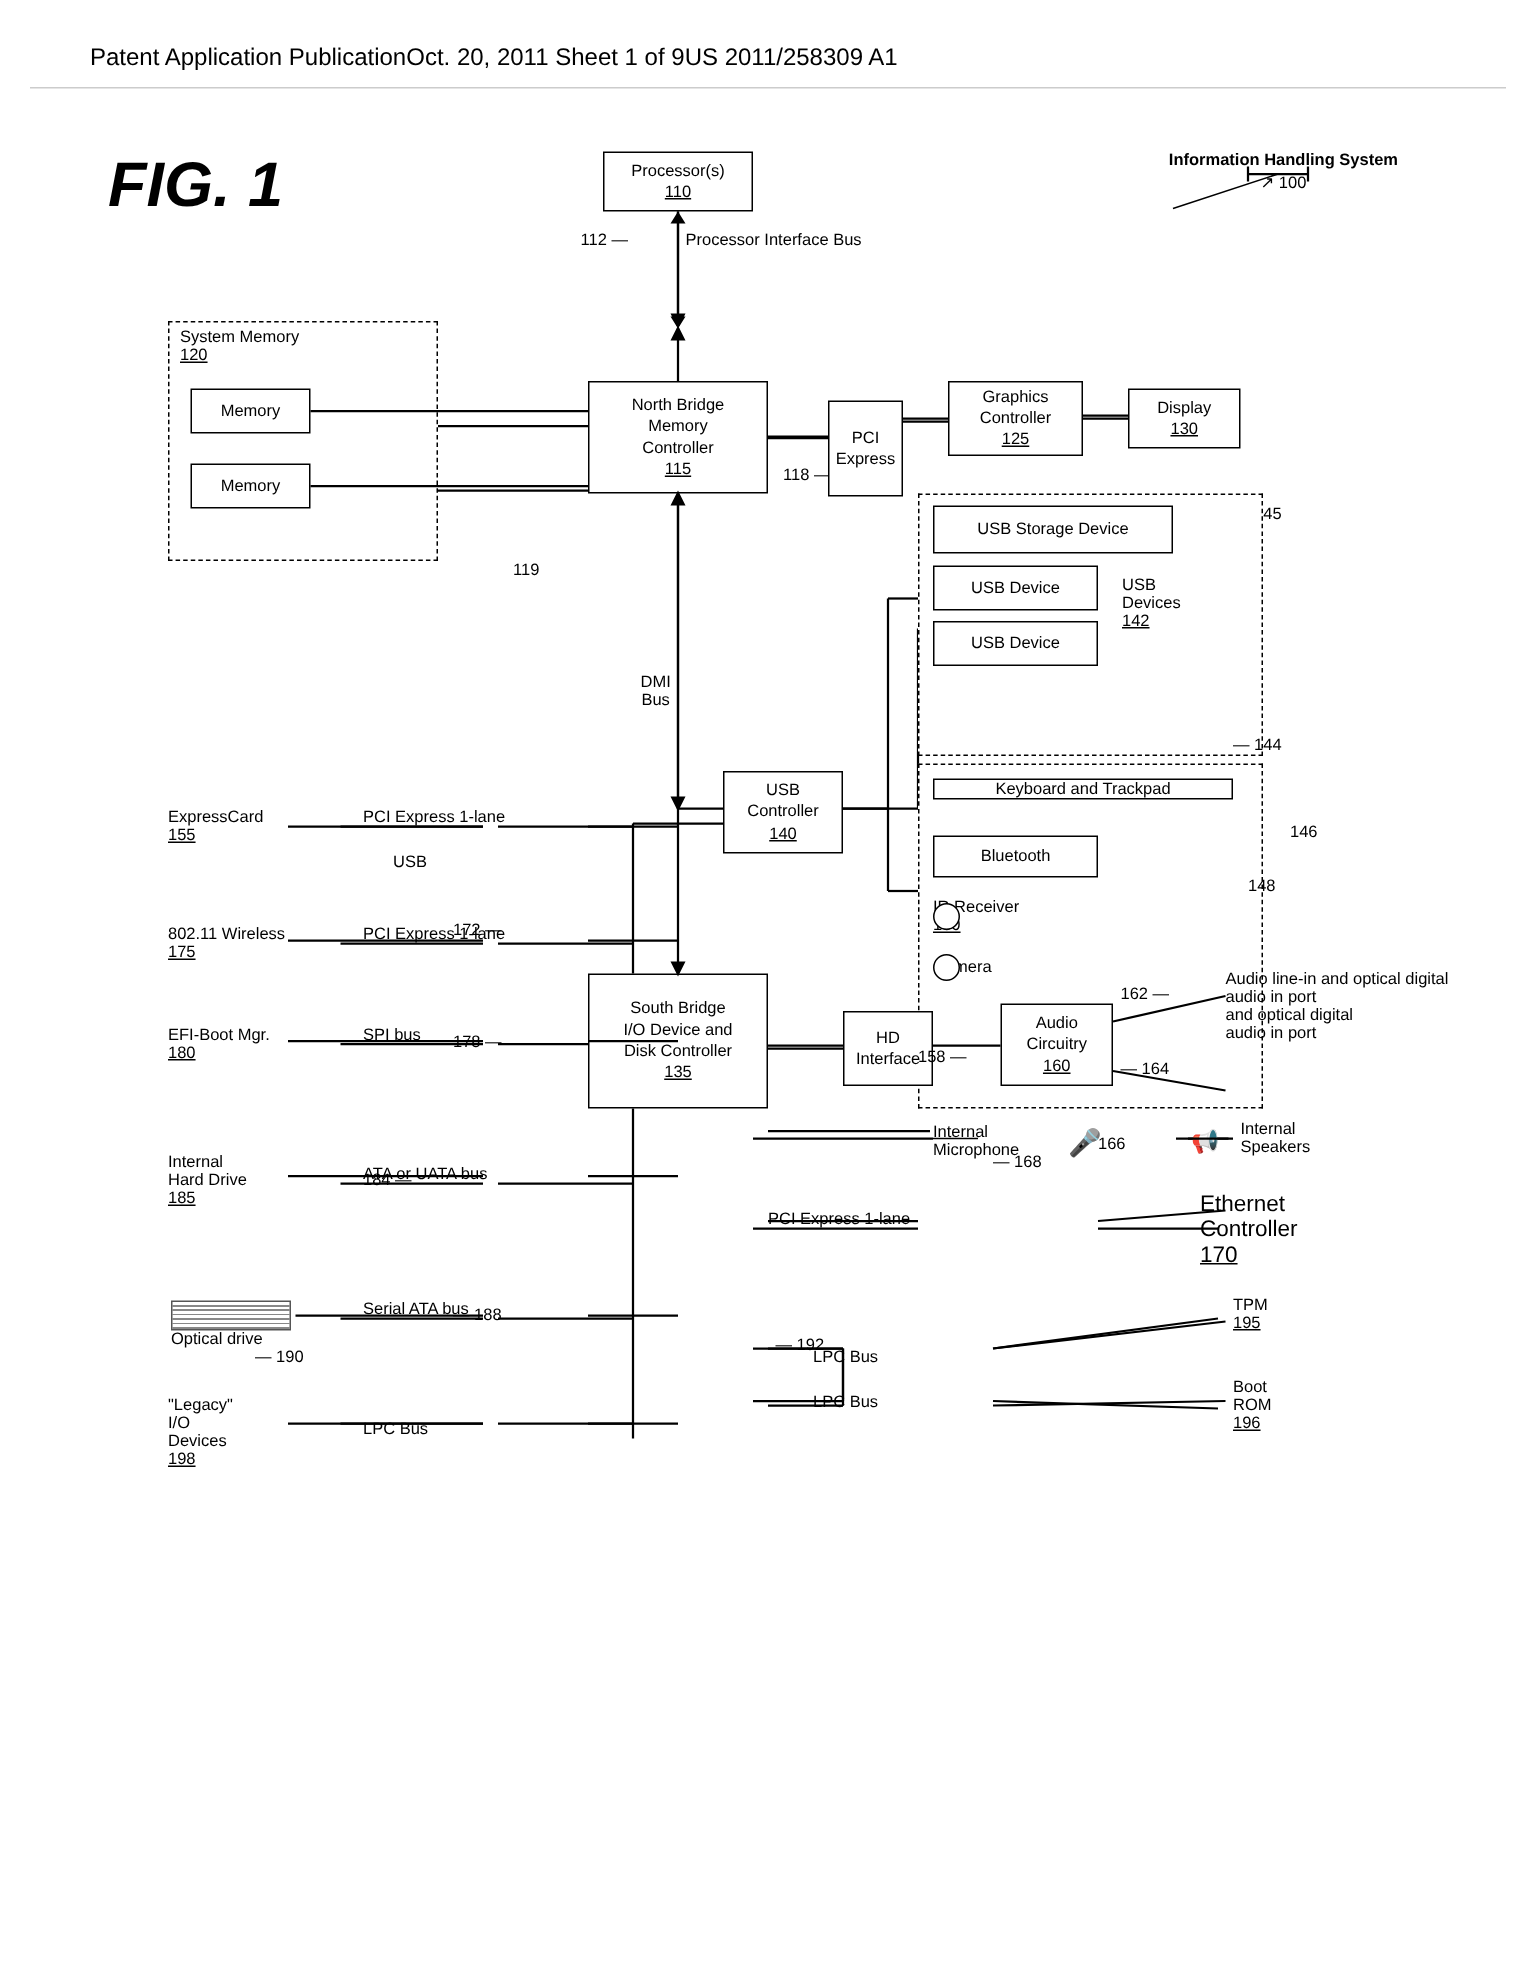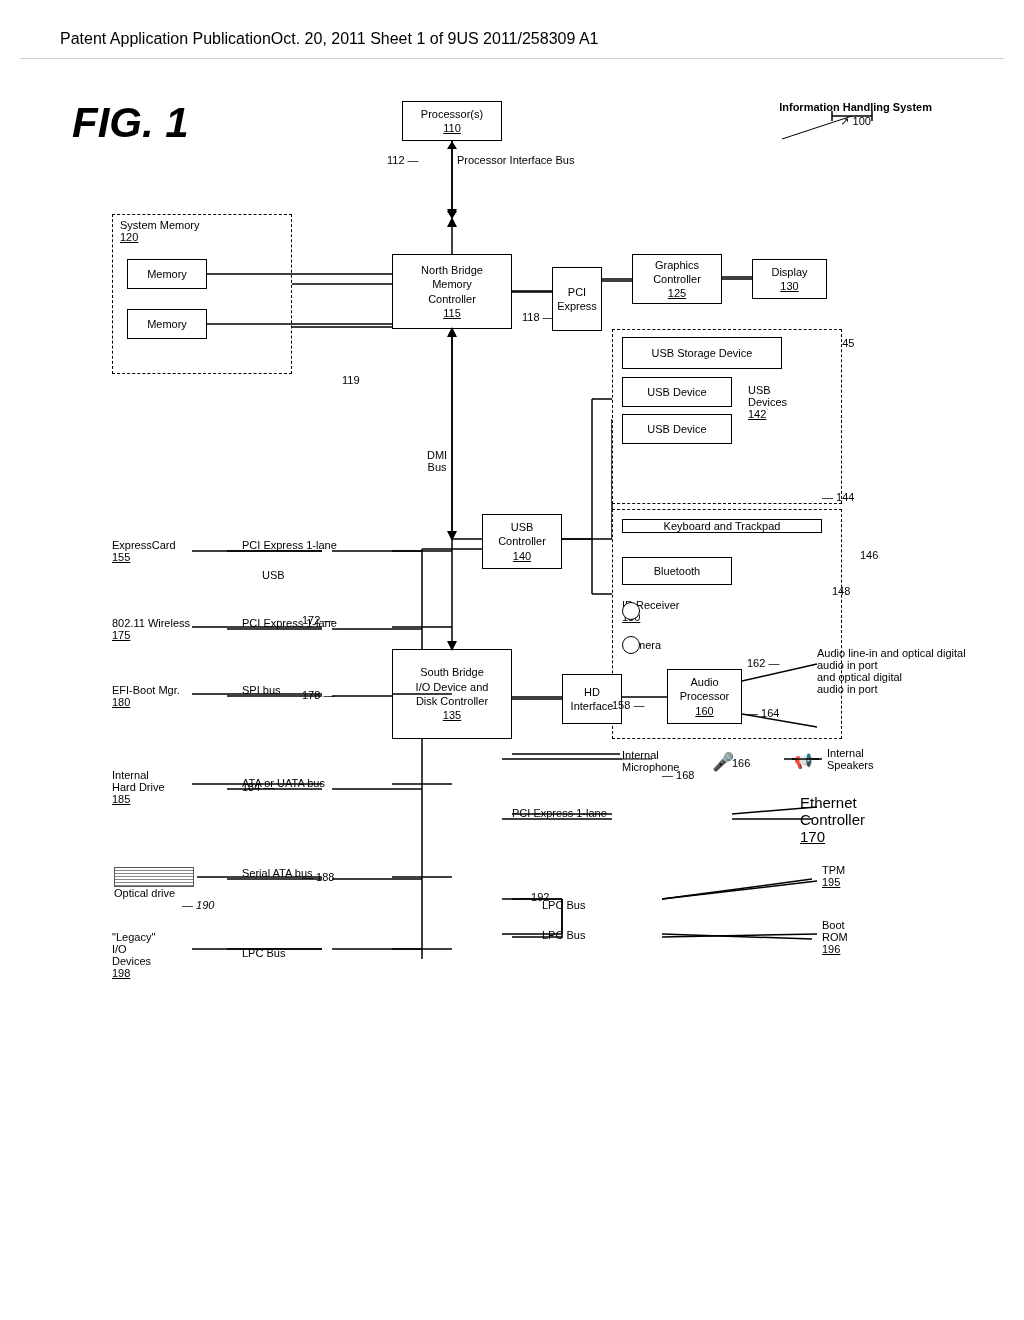--- a/index.html
+++ b/index.html
@@ -381,21 +381,21 @@
       <div style="text-decoration:underline;">185</div>
     </div>
 
     <div style="position:absolute; left:210px; top:722px; font-size:11px;">184 —</div>
 
     <div style="position:absolute; left:210px; top:718px; font-size:11px;">ATA or UATA bus</div>
 
     <div class="optical-icon" style="left:82px; top:808px; width:80px; height:20px;"></div>
     <div style="position:absolute; left:82px; top:828px; font-size:11px;">Optical drive</div>
 
-    <div style="position:absolute; left:150px; top:840px; font-size:11px;font-style:italic;">— 190</div>
+    <div style="position:absolute; left:138px; top:840px; font-size:11px;">— 190</div>
 
     <div style="position:absolute; left:270px; top:812px; font-size:11px;">— 188</div>
 
     <div style="position:absolute; left:210px; top:808px; font-size:11px;">Serial ATA bus</div>
 
     <div style="position:absolute; left:80px; top:872px; font-size:11px;">
       <div>"Legacy"</div>
       <div>I/O</div>
       <div>Devices</div>
       <div style="text-decoration:underline;">198</div>
@@ -408,21 +408,21 @@
         <div>HD</div>
         <div>Interface</div>
       </div>
     </div>
 
     <div style="position:absolute; left:580px; top:640px; font-size:11px;">158 —</div>
 
     <div class="box" style="left:635px; top:610px; width:75px; height:55px;">
       <div>
         <div>Audio</div>
-        <div>Processor</div>
+        <div>Circuitry</div>
         <div style="text-decoration:underline;">160</div>
       </div>
     </div>
 
     <div style="position:absolute; left:715px; top:598px; font-size:11px;">162 —</div>
 
     <div style="position:absolute; left:785px; top:588px; font-size:11px;">
       <div>Audio line-in
 and optical digital
 audio in port</div>

